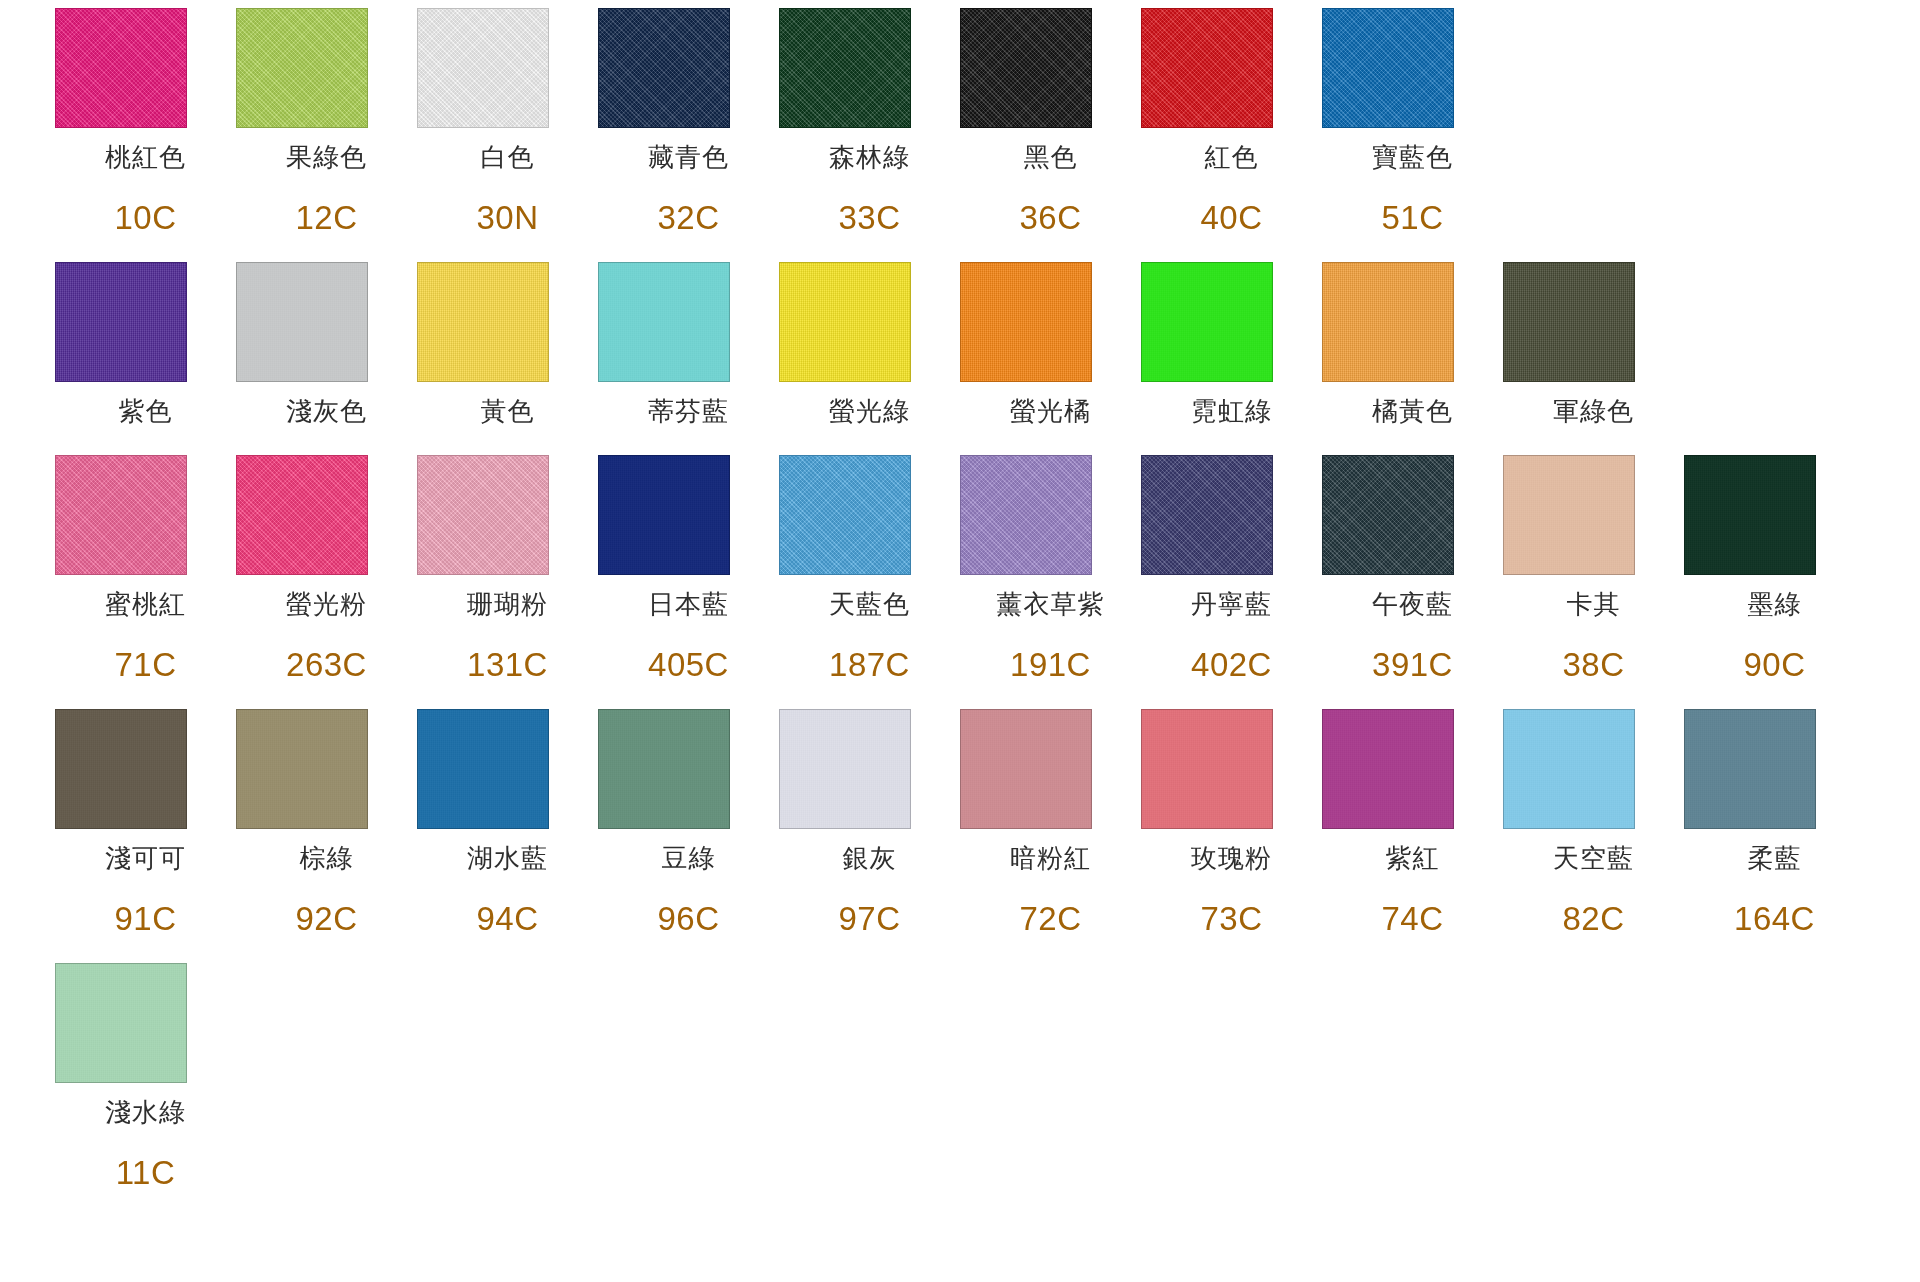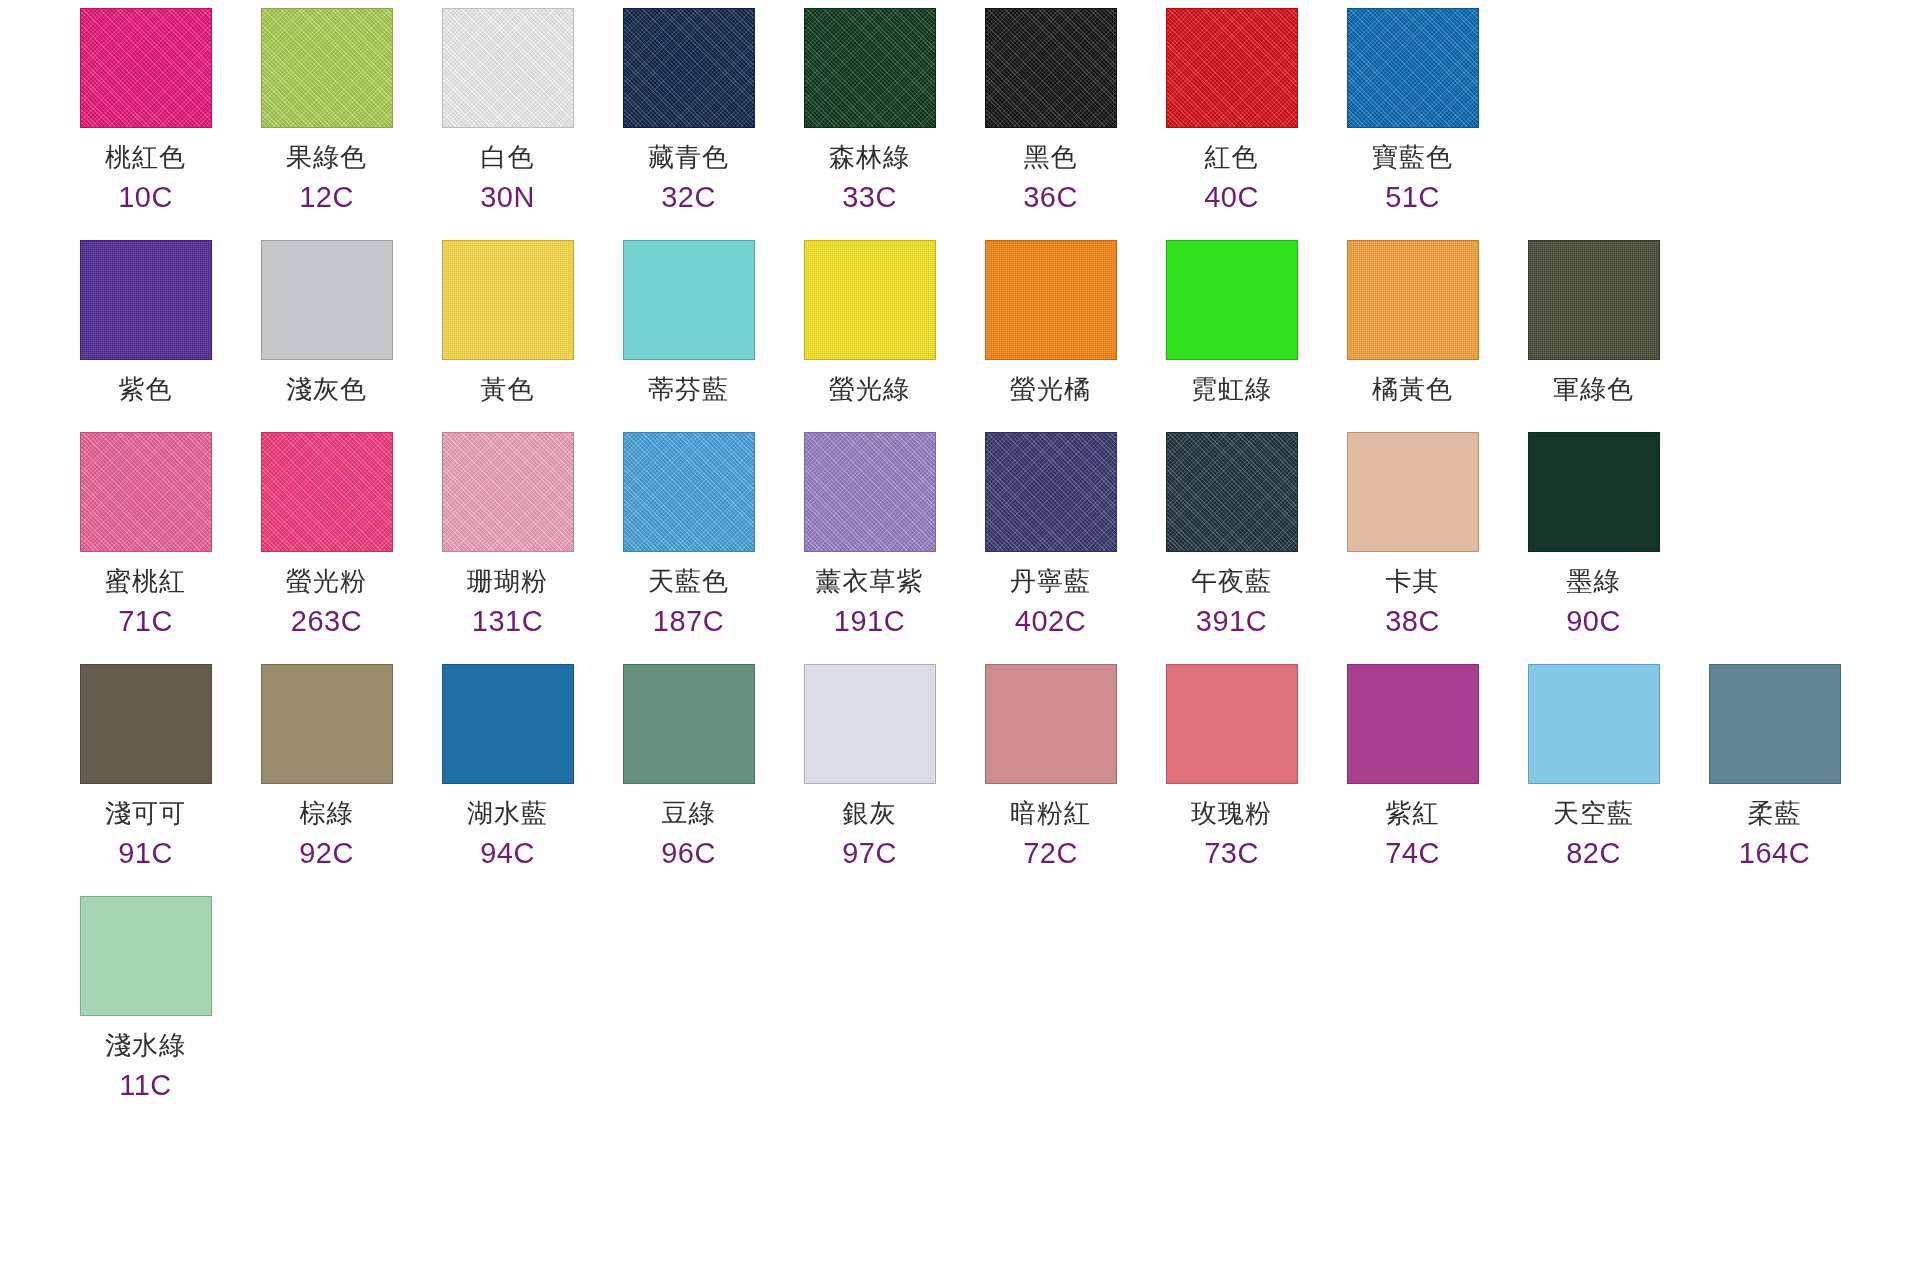--- a/index.html
+++ b/index.html
@@ -29,21 +29,20 @@
     flex-direction: row;
     align-items: flex-start;
     justify-content: flex-start;
     width: 1810px;
   }
 
   .swatch-cell {
     width: 181px;
     display: flex;
     flex-direction: column;
-    align-items: center;
     box-sizing: border-box;
   }
 
   
   .chip {
     width: 132px;
     height: 120px;
     box-sizing: border-box;
     border: 1px solid rgba(0, 0, 0, 0.22);
     position: relative;
@@ -90,25 +89,25 @@
     margin-top: 15px;
     font-size: 26px;
     line-height: 1.12;
     letter-spacing: 1px;
     color: #2e2e2e;
     text-align: center;
     white-space: nowrap;
   }
 
   .chip-code {
-    margin-top: 10px;
-    font-size: 29px;
+    margin-top: 28px;
+    font-size: 33px;
     line-height: 1.1;
     letter-spacing: 0.5px;
-    color: #701a75;
+    color: #a16207;
     text-align: center;
     white-space: nowrap;
     min-height: 28px;
   }
   .chip-code:empty { min-height: 0; margin-top: 0; }
 
   .row-gap-std { margin-bottom: 26px; }
   .row-gap-nocode { margin-bottom: 28px; }
 </style>
 </head>
@@ -215,20 +214,25 @@
         <div class="chip pique" style="background-color: rgb(249, 59, 126);"></div>
         <div class="chip-name">螢光粉</div>
         <div class="chip-code">263C</div>
       </div>
       <div class="swatch-cell">
         <div class="chip pique" style="background-color: rgb(243, 167, 189);"></div>
         <div class="chip-name">珊瑚粉</div>
         <div class="chip-code">131C</div>
       </div>
       <div class="swatch-cell">
+        <div class="chip smooth" style="background-color: rgb(20, 40, 122);"></div>
+        <div class="chip-name">日本藍</div>
+        <div class="chip-code">405C</div>
+      </div>
+      <div class="swatch-cell">
         <div class="chip pique" style="background-color: rgb(75, 166, 222);"></div>
         <div class="chip-name">天藍色</div>
         <div class="chip-code">187C</div>
       </div>
       <div class="swatch-cell">
         <div class="chip pique" style="background-color: rgb(155, 132, 201);"></div>
         <div class="chip-name">薰衣草紫</div>
         <div class="chip-code">191C</div>
       </div>
       <div class="swatch-cell">

